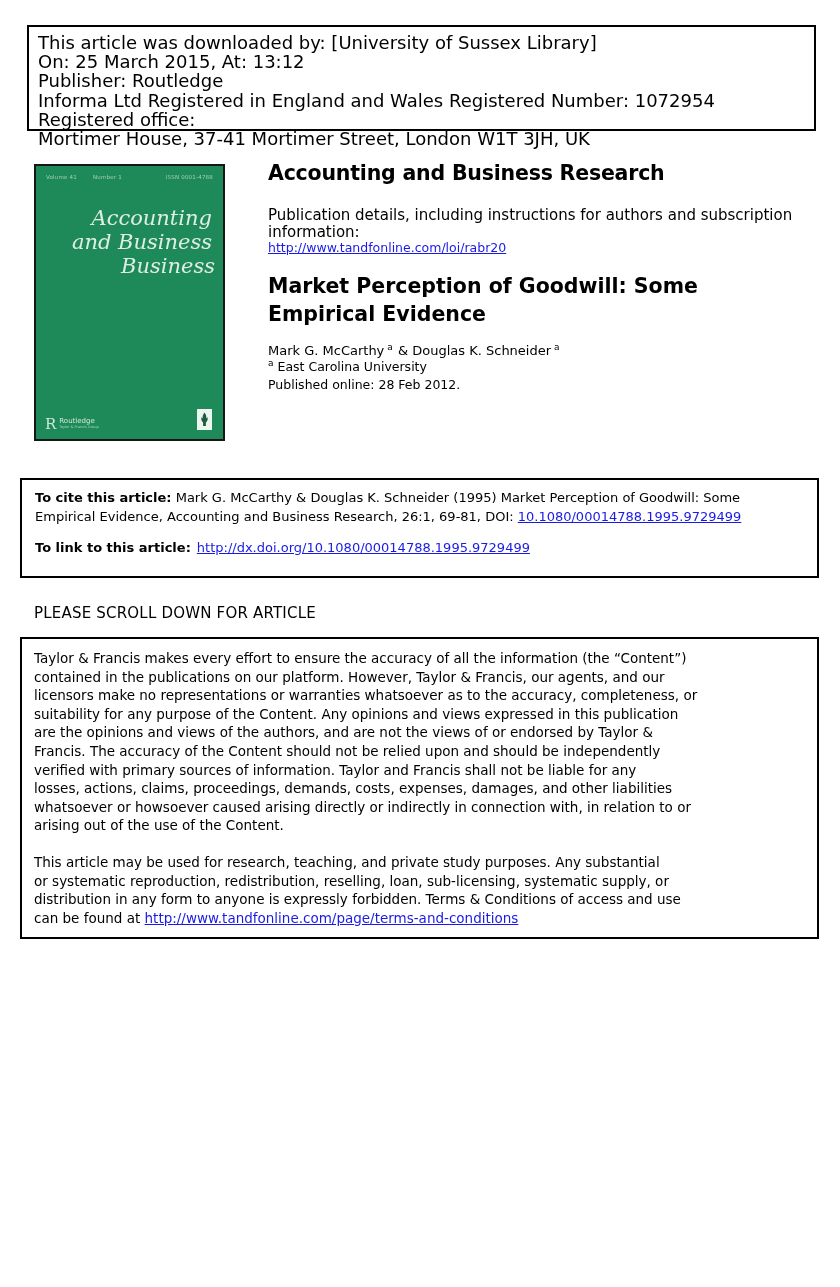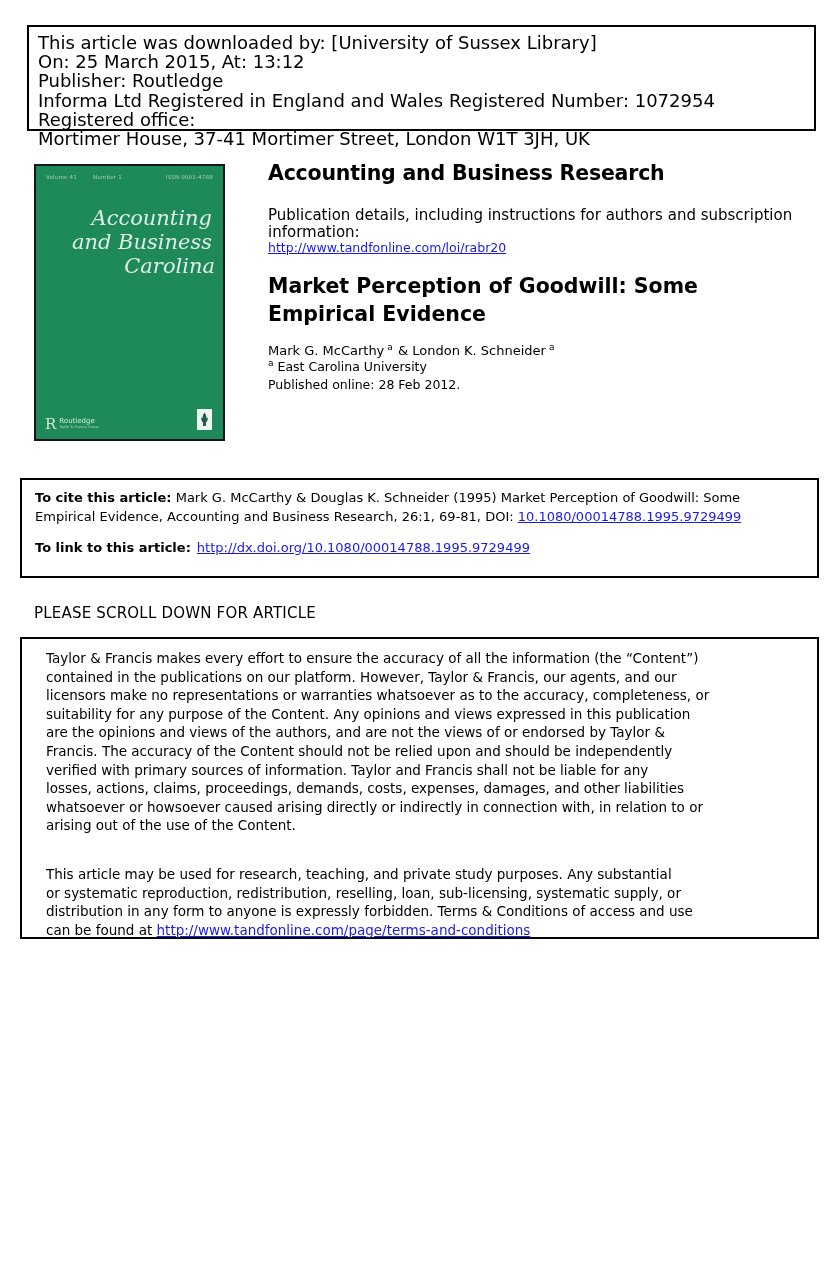--- a/index.html
+++ b/index.html
@@ -73,46 +73,46 @@
   #citation-box .row2 { margin-top:12px; }
   #citation-box .row2 a { margin-left:6px; }
   #citation-box .cline { white-space:nowrap; }
 
   
   #scroll-note { left:34px; top:604px; font-size:15px; letter-spacing:.2px; }
 
   
   #disclaimer-box {
     left:20px; top:637px; width:799px; height:302px;
-    border:2px solid #000; padding:10px 24px;
+    border:2px solid #000; padding:10px 12px;
     font-size:13.5px; line-height:18.6px;
   }
   #disclaimer-box .dline { white-space:nowrap; }
-  #disclaimer-box .para2 { margin-top:30px; }
+  #disclaimer-box .para2 { margin-top:18px; }
 </style>
 </head>
 <body>
 
 <div id="download-box" class="abs">
   <div class="line">This article was downloaded by: [University of Sussex Library]</div>
   <div class="line">On: 25 March 2015, At: 13:12</div>
   <div class="line">Publisher: Routledge</div>
   <div class="line">Informa Ltd Registered in England and Wales Registered Number: 1072954 Registered office:</div>
   <div class="line">Mortimer House, 37-41 Mortimer Street, London W1T 3JH, UK</div>
 </div>
 
 <div id="cover" class="abs">
   <div class="cover-meta left">
     <span>Volume 41</span><span class="gap"></span><span>Number 1</span>
   </div>
   <div class="cover-meta right">ISSN 0001-4788</div>
   <div id="cover-script">
     <div class="l1">Accounting</div>
     <div class="l2">and Business</div>
-    <div class="l3">Carolina</div>
+    <div class="l3">Business</div>
   </div>
   <div id="cover-rlogo">
     <span class="r-mark">R</span>
     <span>
       <div class="r-name">Routledge</div>
       <div class="r-sub">Taylor &amp; Francis Group</div>
     </span>
   </div>
   <div id="cover-emblem">
     <svg width="9" height="15" viewBox="0 0 9 15">
@@ -130,21 +130,21 @@
   <div class="journal-link">
     <a class="link">http://www.tandfonline.com/loi/rabr20</a>
   </div>
   <div class="article-title">
     <div>Market Perception of Goodwill: Some</div>
     <div>Empirical Evidence</div>
   </div>
   <div class="authors">
     <span>Mark G. McCarthy</span><sup>a</sup>
     <span>&amp;</span>
-    <span>London K. Schneider</span><sup>a</sup>
+    <span>Douglas K. Schneider</span><sup>a</sup>
   </div>
   <div class="affiliation">
     <sup>a</sup>
     <span>East Carolina University</span>
   </div>
   <div class="published">Published online: 28 Feb 2012.</div>
 </div>
 
 <div id="citation-box" class="abs">
   <div class="cline">

